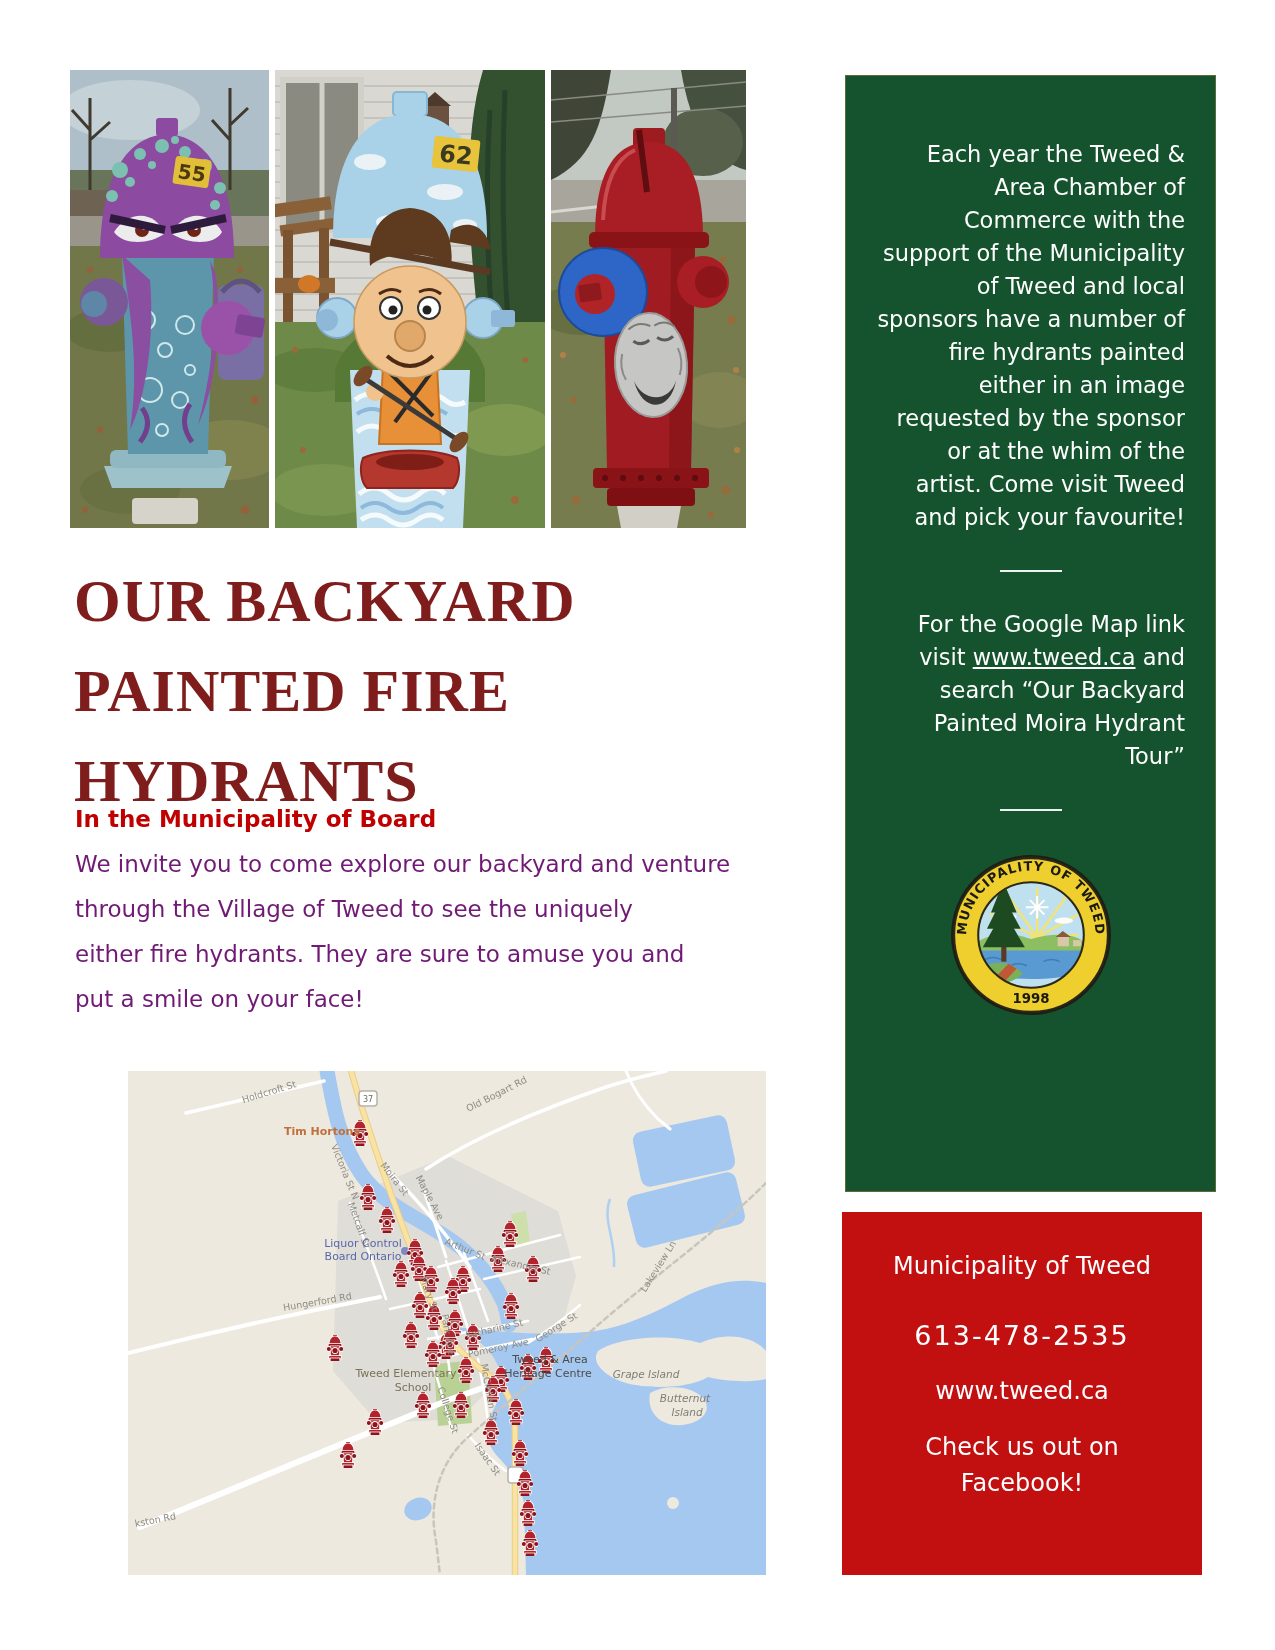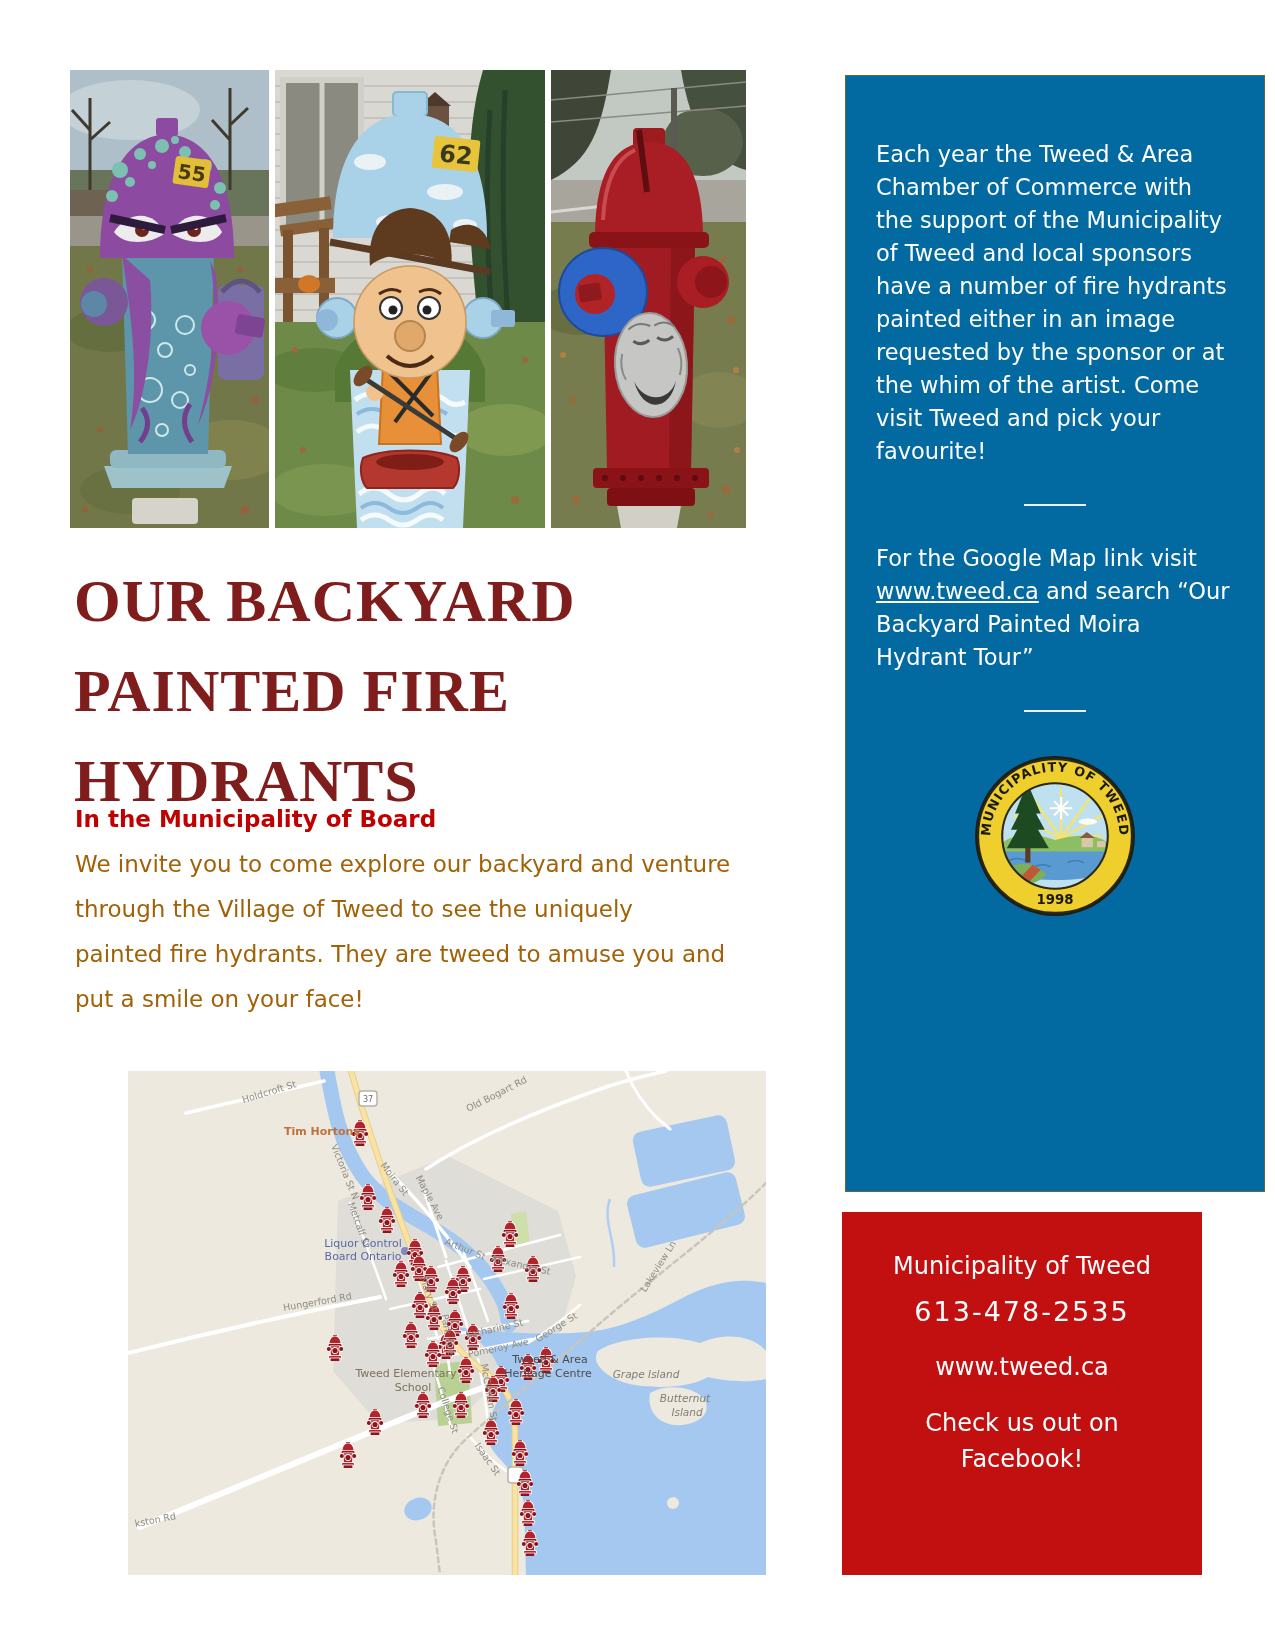--- a/index.html
+++ b/index.html
@@ -5,36 +5,36 @@
   html,body{margin:0;padding:0;background:#888;}
   .page{position:relative;width:1275px;height:1650px;background:#FFFFFF;margin:0 auto;
         font-family:"DejaVu Sans",sans-serif;overflow:hidden;}
   
   .photo{position:absolute;top:70px;height:458px;overflow:hidden;}
   .photo svg{display:block;width:100%;height:100%;}
   
   .title{position:absolute;left:74px;top:556px;width:680px;color:#7f1d1d;
          font-size:60px;line-height:90px;font-weight:bold;letter-spacing:1px;white-space:pre-line;font-family:Liberation Serif, serif;}
   .subtitle{position:absolute;left:75px;top:806px;font-size:23px;font-weight:bold;color:#C00000;}
-  .bodytext{position:absolute;left:75px;top:842px;width:720px;font-size:23px;color:#a16207;}
+  .bodytext{position:absolute;left:75px;top:842px;width:720px;font-size:23px;color:#701a75;}
   .bodytext div{height:45px;line-height:45px;}
   
-  .sidebar{position:absolute;left:845px;top:75px;width:420px;height:1117px;background:#0369a1;
-           border:1px solid #5F6B33;box-sizing:border-box;color:#FFFFFF;text-align:left;}
+  .sidebar{position:absolute;left:845px;top:75px;width:371px;height:1117px;background:#14532d;
+           border:1px solid #5F6B33;box-sizing:border-box;color:#FFFFFF;text-align:right;}
   .side-par{margin:0 30px;font-size:22.5px;line-height:33px;}
   .side-par.first{margin-top:62px;}
   .divider{width:62px;height:2px;background:#EAF2F4;margin:36px auto;}
   .side-link{color:#FFFFFF;text-decoration:underline;cursor:pointer;}
   .seal{width:164px;height:164px;margin:42px auto 0;}
   
   .redbox{position:absolute;left:842px;top:1212px;width:360px;height:363px;background:#C20F10;
           color:#FFFFFF;text-align:center;}
   .rb-name{margin-top:40px;font-size:24px;}
   .rb-addr{margin-top:24px;font-size:24px;line-height:30px;white-space:pre-line;}
-  .rb-phone{margin-top:16px;font-size:27px;letter-spacing:2px;}
+  .rb-phone{margin-top:40px;font-size:27px;letter-spacing:2px;}
   .rb-web{margin-top:26px;font-size:24px;}
   .rb-fb{margin-top:24px;font-size:24px;line-height:36px;white-space:pre-line;}
   
   .map{position:absolute;left:128px;top:1071px;width:638px;height:504px;}
   .map svg{display:block;width:100%;height:100%;}
   text.ml{text-anchor:middle;font-family:"DejaVu Sans",sans-serif;}
   text.st{fill:#8F8D84;font-size:9.5px;}
   text.poi-orange{fill:#C0703A;font-size:11px;font-weight:bold;}
   text.poi-blue{fill:#5A68A8;font-size:11px;}
   text.poi-dark{fill:#4C4B47;font-size:11px;}
@@ -283,21 +283,21 @@
     </svg>
   </div>
 
   <h1 class="title" style="margin:0;">OUR BACKYARD
 PAINTED FIRE
 HYDRANTS</h1>
   <div class="subtitle">In the Municipality of Board</div>
   <div class="bodytext">
     <div>We invite you to come explore our backyard and venture</div>
     <div>through the Village of Tweed to see the uniquely</div>
-    <div>painted fire hydrants.  They are tweed to amuse you and</div>
+    <div>either fire hydrants.  They are sure to amuse you and</div>
     <div>put a smile on your face!</div>
   </div>
 
   <div class="map">
     <svg viewBox="0 0 638 504">
       <defs>
         <symbol id="hyd" viewBox="0 0 16 26">
           <g stroke="#FFFFFF" stroke-width="1.6" style="paint-order:stroke">
             <rect x="6.2" y="0" width="3.6" height="3" fill="#B3232B"></rect>
             <path d="M2.5,9 C2.5,4 5,1.5 8,1.5 C11,1.5 13.5,4 13.5,9 Z" fill="#B3232B"></path>

